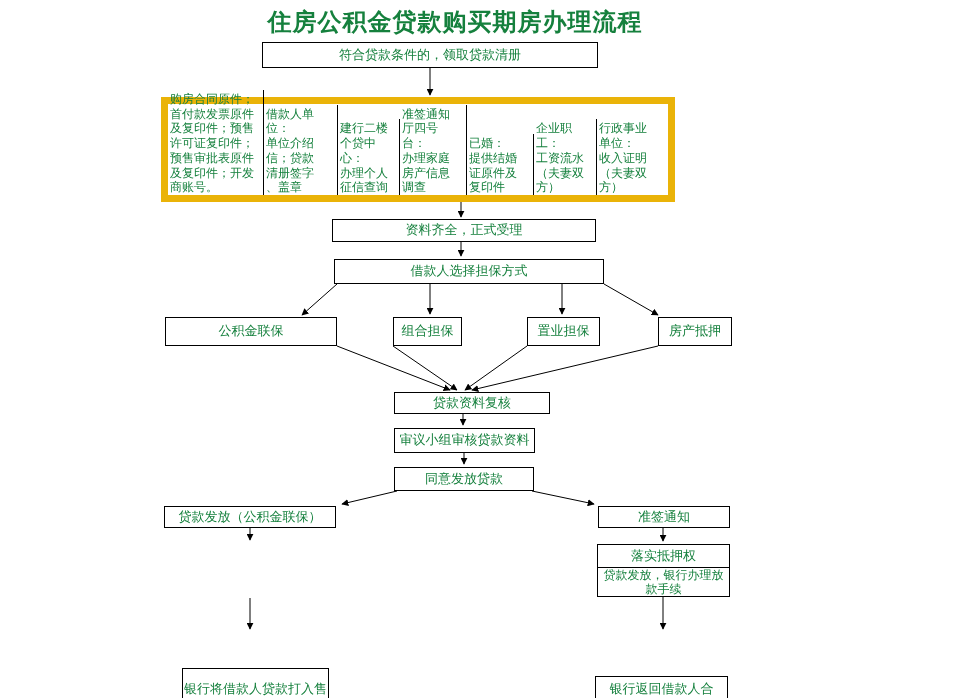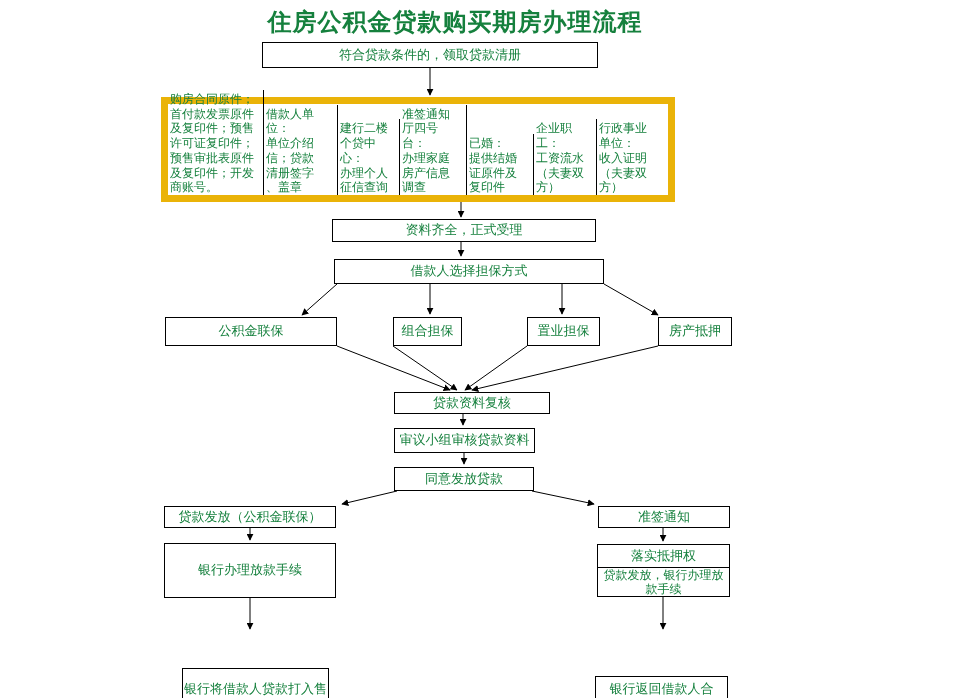--- a/index.html
+++ b/index.html
@@ -123,21 +123,20 @@
   <div class="node" style="left:658px;top:317px;width:74px;height:29px;">房产抵押</div>
 
   <div class="node" style="left:394px;top:392px;width:156px;height:22px;">贷款资料复核</div>
 
   <div class="node" style="left:394px;top:428px;width:141px;height:25px;">审议小组审核贷款资料</div>
 
   <div class="node" style="left:394px;top:467px;width:140px;height:24px;">同意发放贷款</div>
 
   <div class="node" style="left:164px;top:506px;width:172px;height:22px;">贷款发放（公积金联保）</div>
 
-  <div class="node" style="left:164px;top:543px;width:172px;height:55px;">银行办理放款手续</div>
 
   <div class="node" style="left:164px;top:668px;width:147px;height:59px;margin-left:18px;">银行将借款人贷款打入售
 房单位账号</div>
 
   <div class="node" style="left:598px;top:506px;width:132px;height:22px;">准签通知</div>
 
   <div class="node mortgage" style="left:597px;top:544px;width:133px;height:53px;">
     <div class="mt">落实抵押权</div>
     <div class="ms">贷款发放，银行办理放
 款手续</div>

